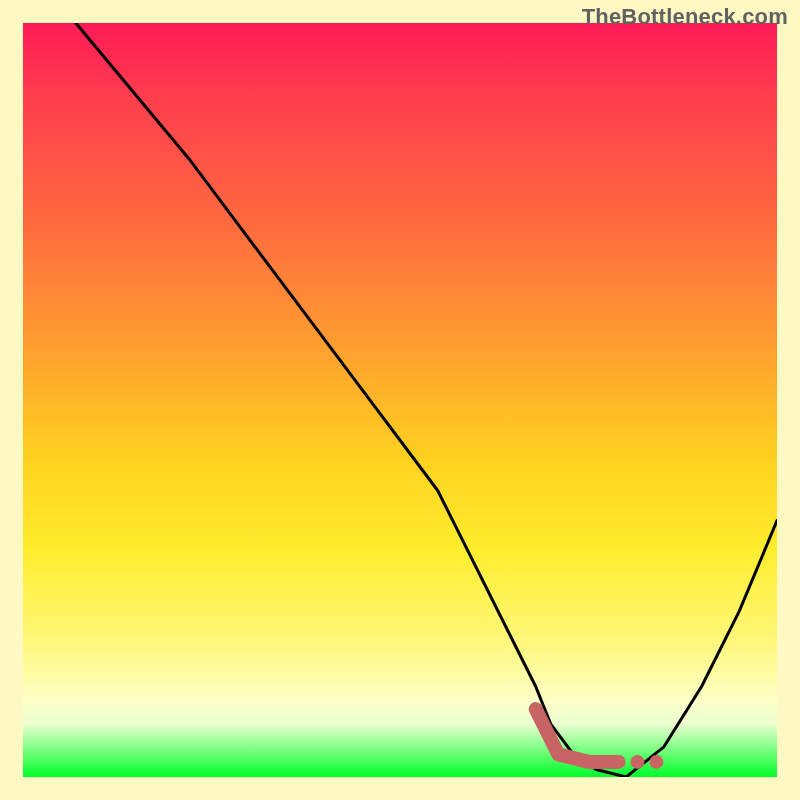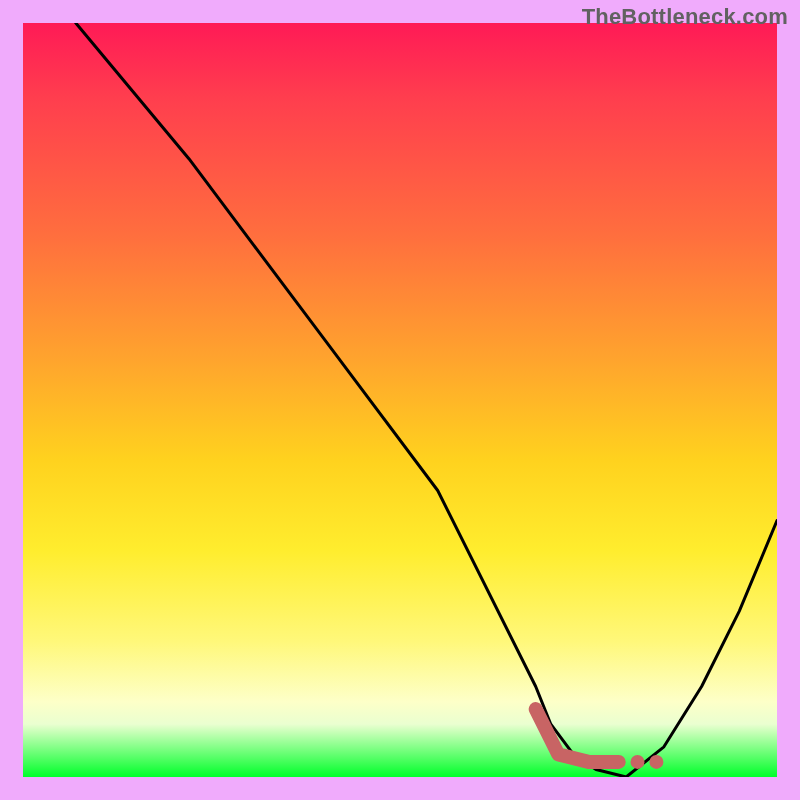--- a/index.html
+++ b/index.html
@@ -8,21 +8,21 @@
     width: 800px;
     height: 800px;
     background: #000;
     overflow: hidden;
     font-family: Arial, Helvetica, sans-serif;
   }
   .stage {
     position: relative;
     width: 800px;
     height: 800px;
-    background: #f0abfc;
+    background: #fef9c3;
   }
   .watermark {
     position: absolute;
     top: 4px;
     right: 12px;
     color: #616161;
     font-size: 22px;
     font-weight: 600;
     letter-spacing: 0.2px;
     z-index: 20;

